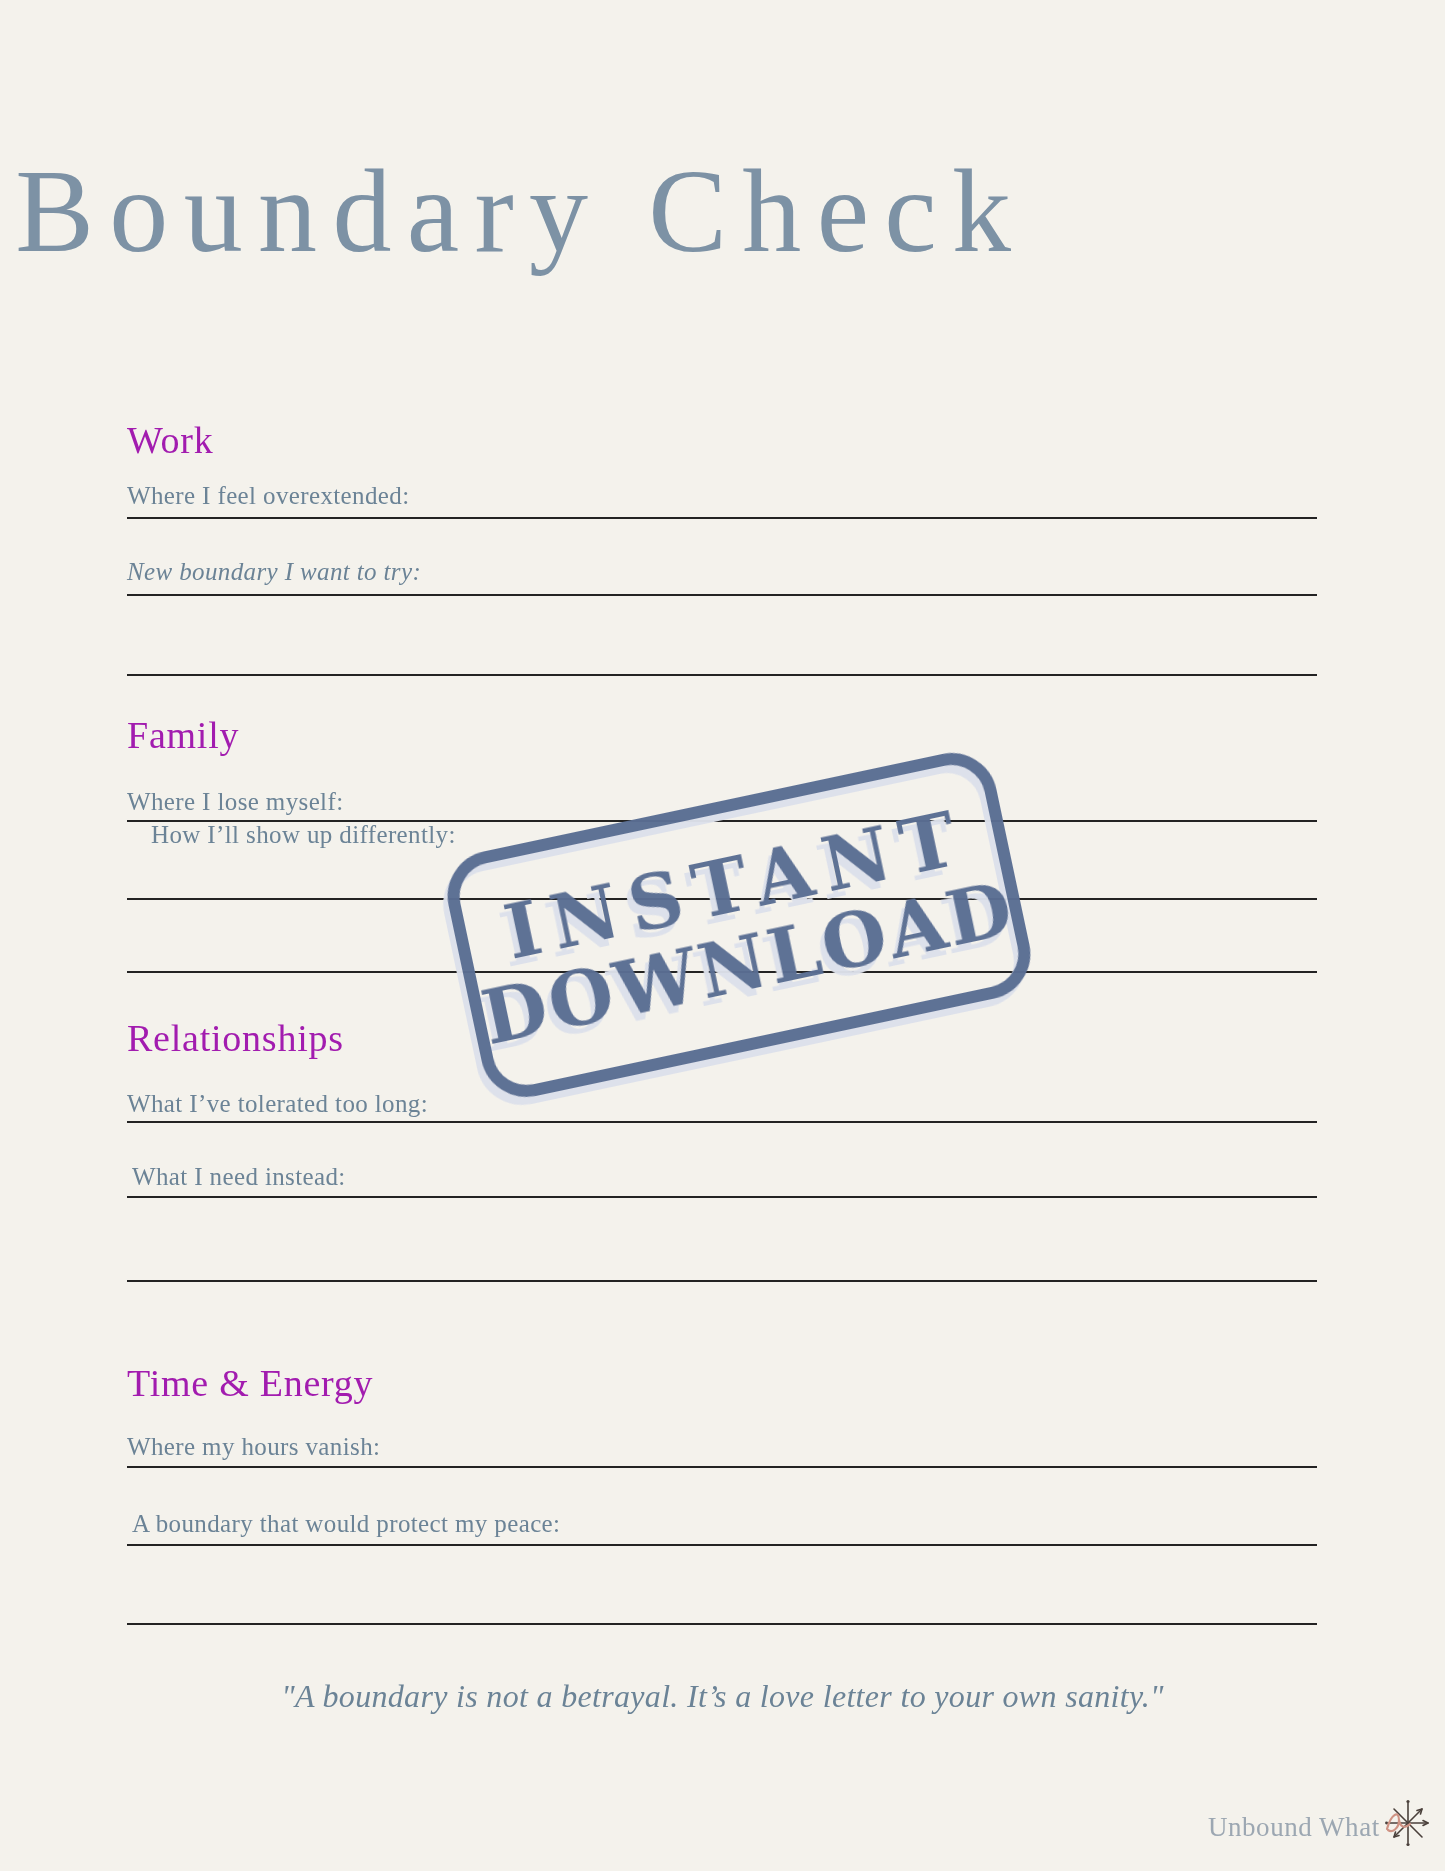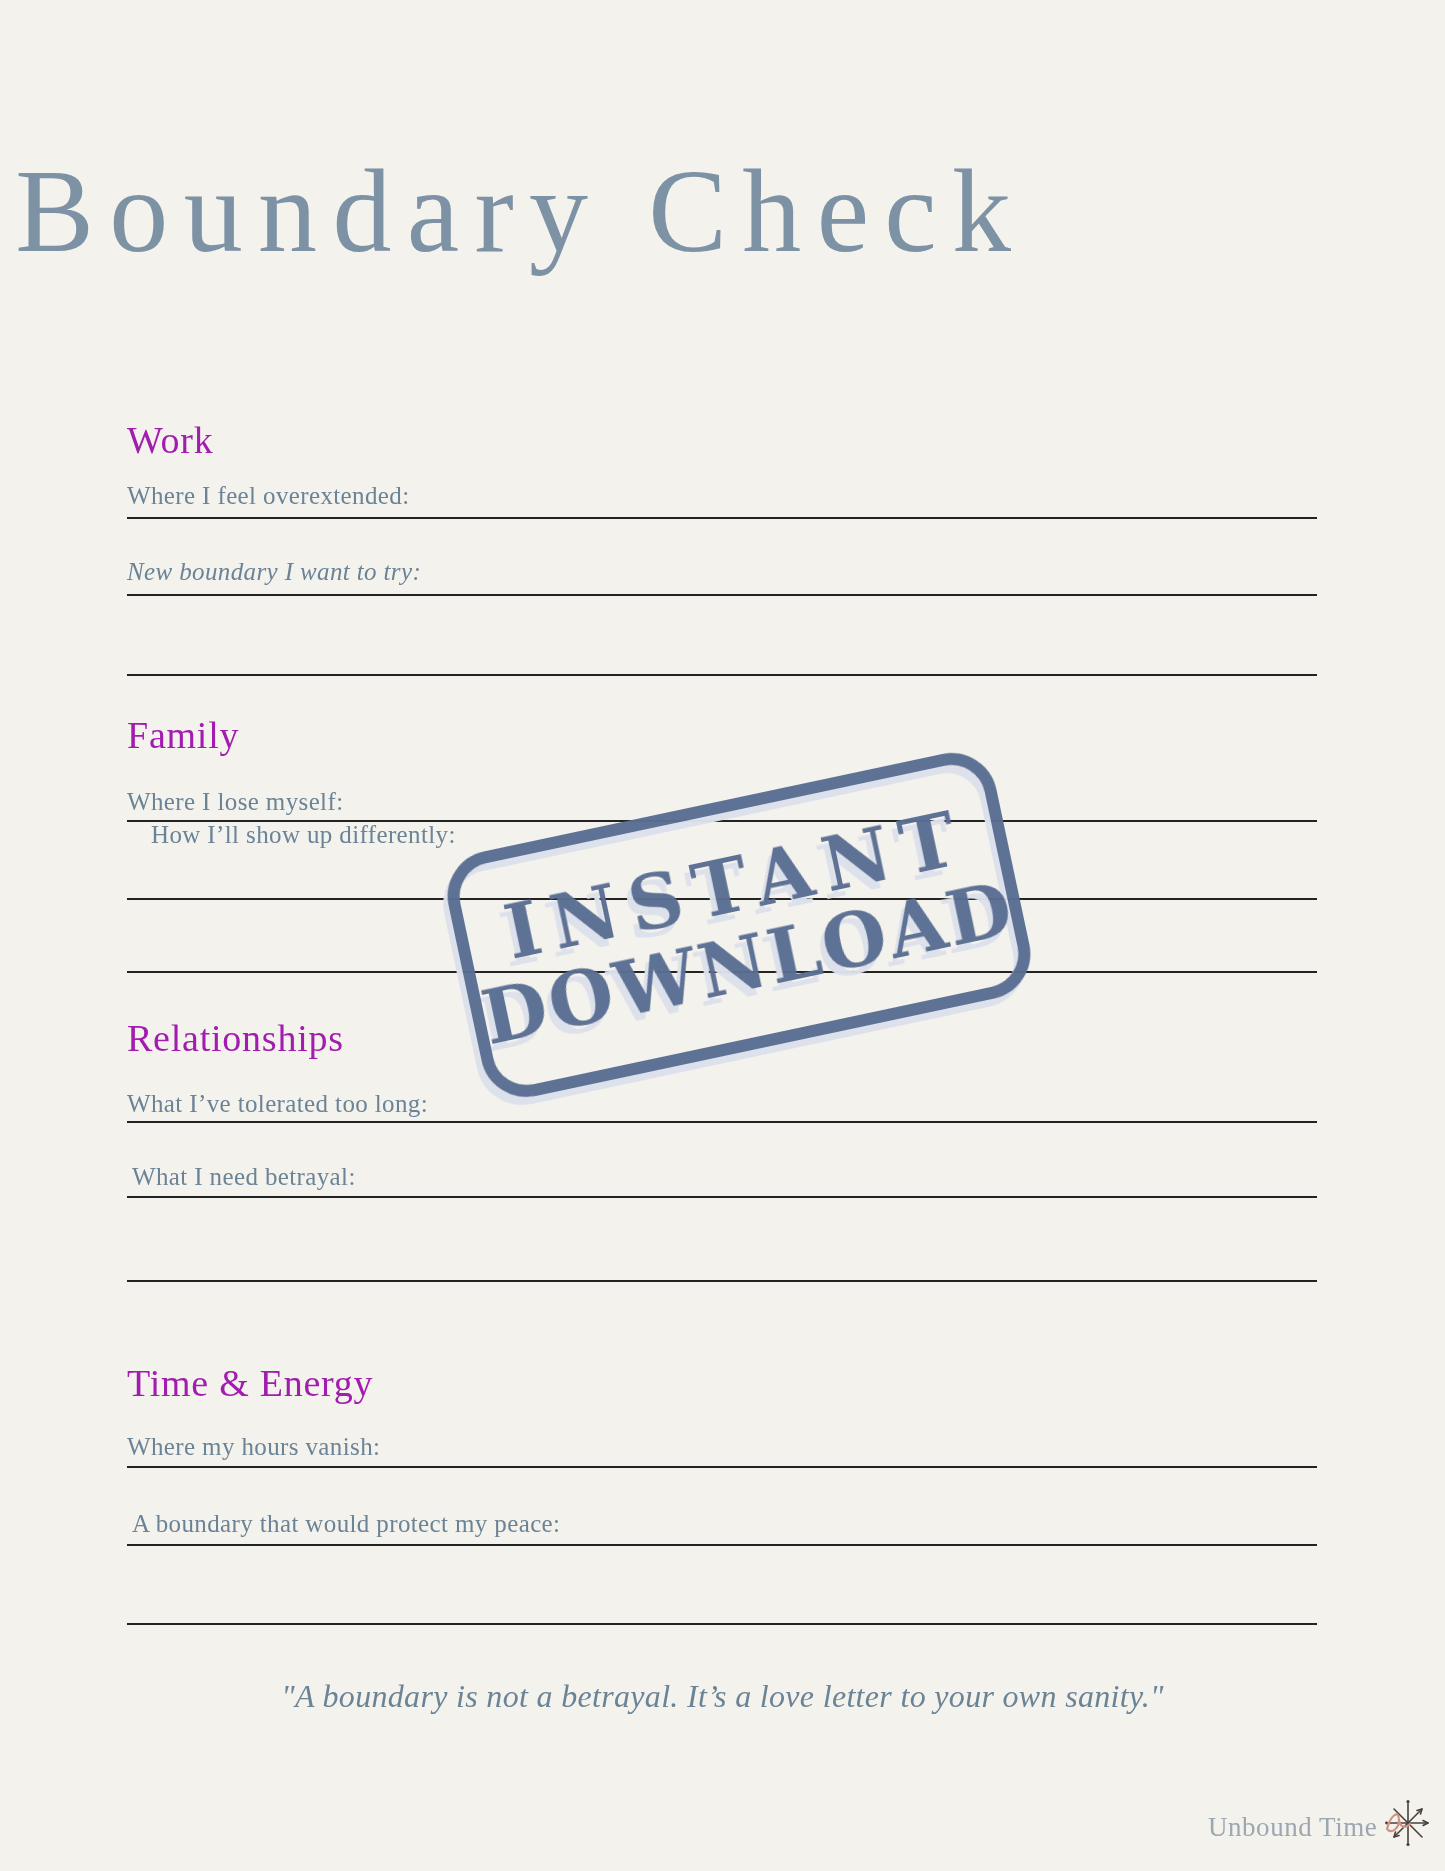--- a/index.html
+++ b/index.html
@@ -183,39 +183,39 @@
   <h2 class="section-h h-family">Family</h2>
   <p class="field-label l-f1">Where I lose myself:</p>
   <div class="rule r-f1"></div>
   <p class="field-label l-f2">How I’ll show up differently:</p>
   <div class="rule r-f2"></div>
   <div class="rule r-f3"></div>
 
   <h2 class="section-h h-relationships">Relationships</h2>
   <p class="field-label l-r1">What I’ve tolerated too long:</p>
   <div class="rule r-r1"></div>
-  <p class="field-label l-r2">What I need betrayal:</p>
+  <p class="field-label l-r2">What I need instead:</p>
   <div class="rule r-r2"></div>
   <div class="rule r-r3"></div>
 
   <h2 class="section-h h-time">Time &amp; Energy</h2>
   <p class="field-label l-t1">Where my hours vanish:</p>
   <div class="rule r-t1"></div>
   <p class="field-label l-t2">A boundary that would protect my peace:</p>
   <div class="rule r-t2"></div>
   <div class="rule r-t3"></div>
 
   <div class="stamp">
     <span class="stamp-line1">INSTANT</span>
     <span class="stamp-line2">DOWNLOAD</span>
   </div>
 
   <p class="quote">"A boundary is not a betrayal. It’s a love letter to your own sanity."</p>
 
-  <p class="brand">Unbound Time</p>
+  <p class="brand">Unbound What</p>
 
   <svg class="brand-logo" viewBox="0 0 54 54" xmlns="http://www.w3.org/2000/svg">
     <g stroke="#4a403b" stroke-width="1.6" fill="none" stroke-linecap="round">
       <line x1="27" y1="7" x2="27" y2="47"></line>
       <line x1="7" y1="27" x2="47" y2="27"></line>
       <line x1="13" y1="13" x2="41" y2="41"></line>
       <line x1="41" y1="13" x2="13" y2="41"></line>
       <path d="M41 13 l-5 1.5 M41 13 l-1.5 5"></path>
       <path d="M47 27 l-5 -2.5 M47 27 l-5 2.5"></path>
       <path d="M13 41 l1.5 -5 M13 41 l5 -1.5"></path>

